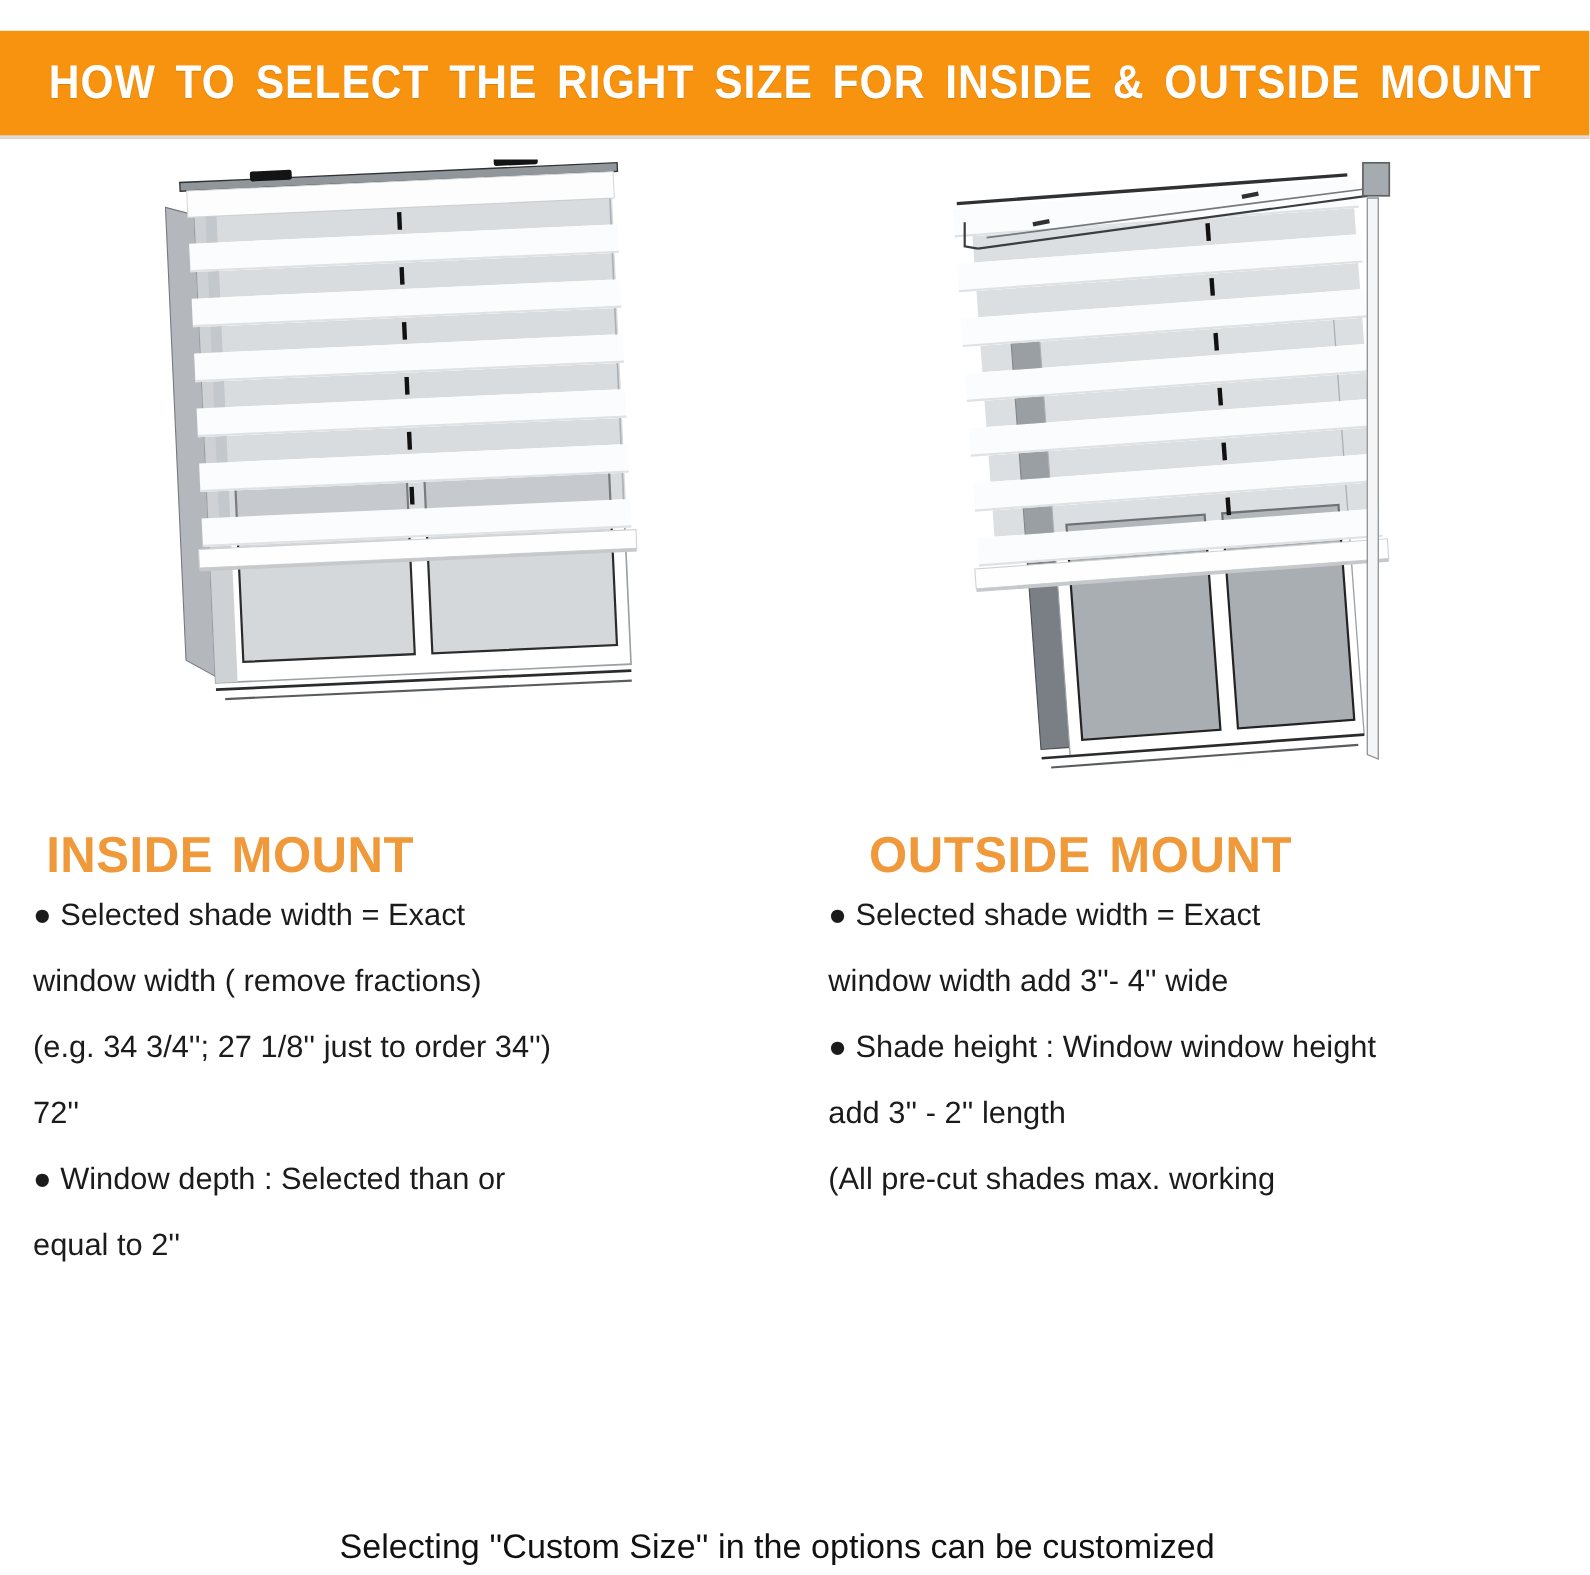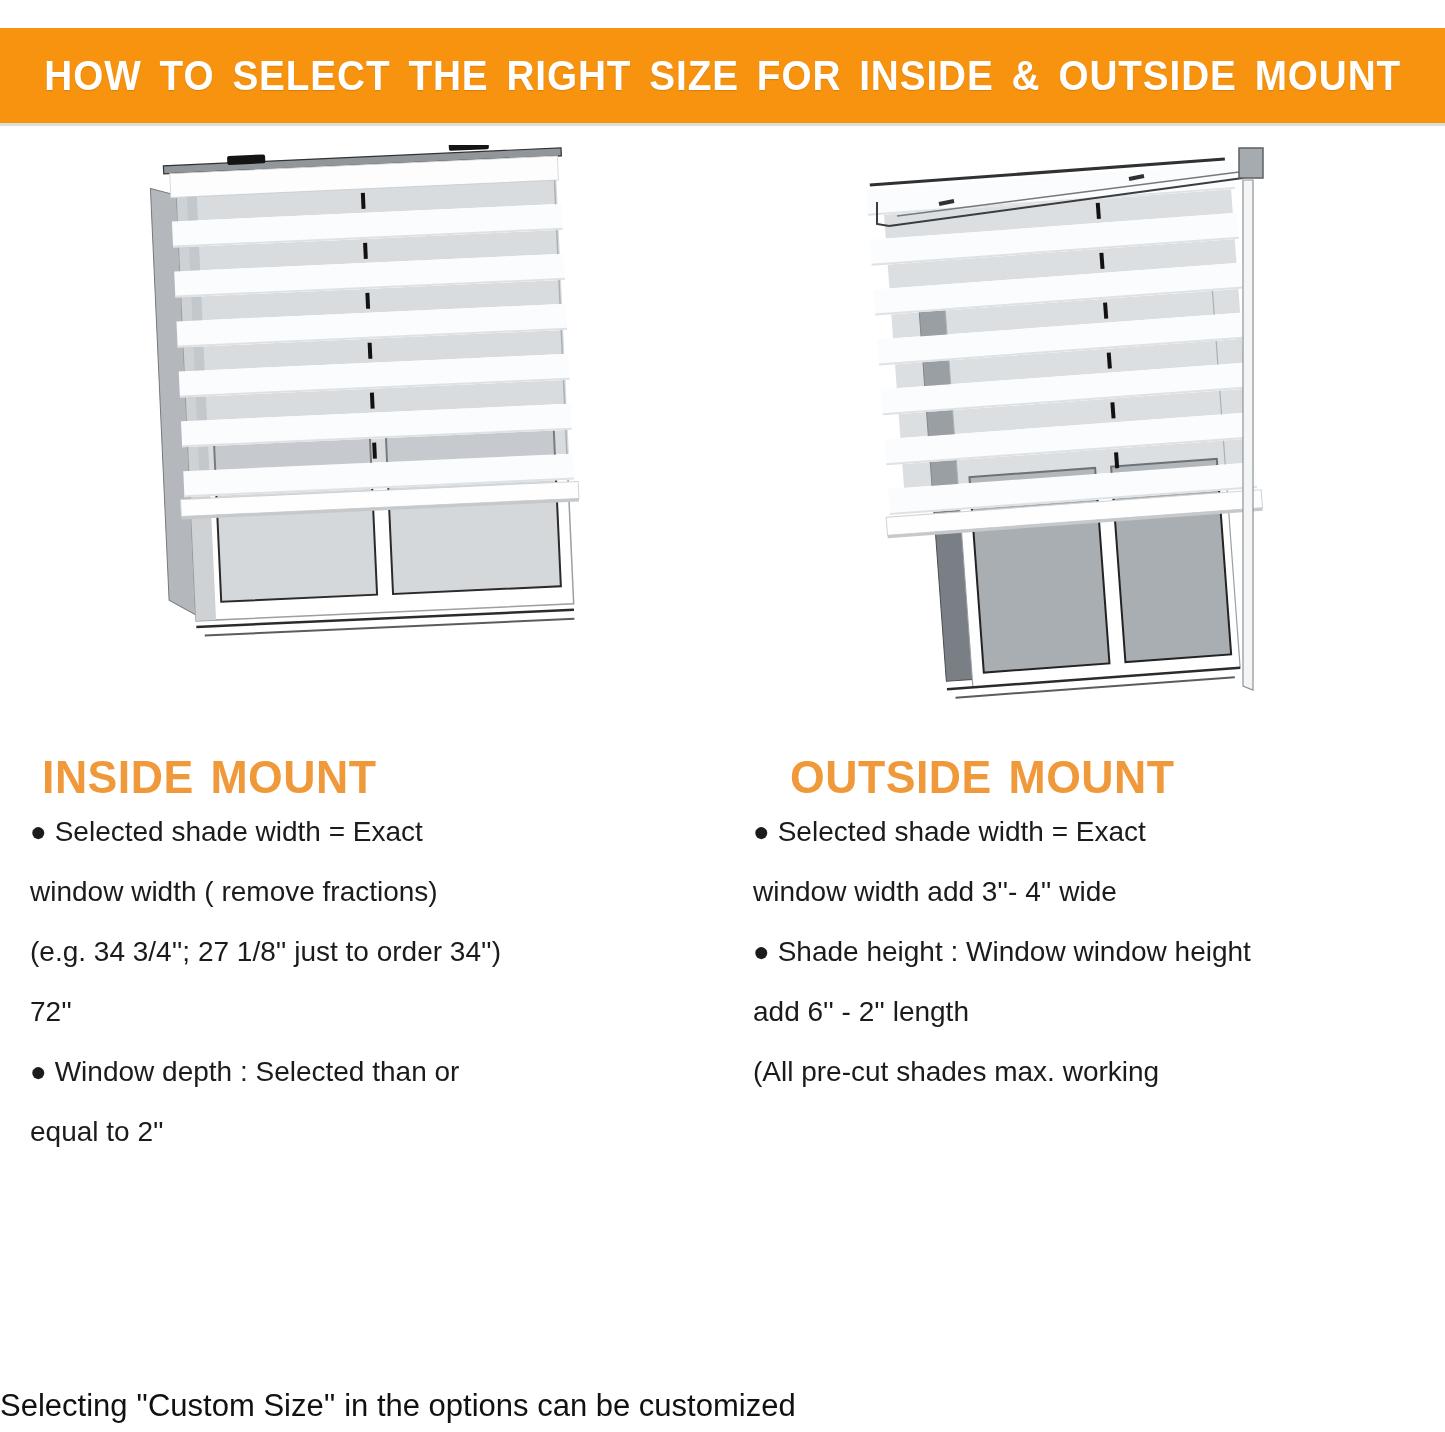--- a/index.html
+++ b/index.html
@@ -33,21 +33,21 @@
   .bullets{
     position:absolute;top:802px;
     color:var(--body-text,#1b1b1b);
     font-size:28px;line-height:60px;
   }
   .bullets-left{left:30px;width:690px;}
   .bullets-right{left:753px;width:692px;}
   .text-line{white-space:nowrap;}
   .footer-note{
     position:absolute;left:0;top:1388px;width:1413px;
-    text-align:left;color:#111111;font-size:31px;white-space:nowrap;
+    text-align:center;color:#111111;font-size:31px;white-space:nowrap;
   }
 </style>
 </head>
 <body>
 
 <header class="banner">
   <div class="banner-title">HOW TO SELECT THE RIGHT SIZE FOR INSIDE &amp; OUTSIDE MOUNT</div>
 </header>
 
 <div class="illus illus-left">
@@ -175,17 +175,17 @@
     <div class="text-line">window width ( remove fractions)</div>
     <div class="text-line">(e.g. 34 3/4''; 27 1/8'' just to order 34'')</div>
     <div class="text-line">72''</div>
     <div class="text-line">● Window depth : Selected than or</div>
     <div class="text-line">equal to 2''</div>
   </div>
 <div class="bullets bullets-right">
     <div class="text-line">● Selected shade width = Exact</div>
     <div class="text-line">window width add 3''- 4'' wide</div>
     <div class="text-line">● Shade height : Window window height</div>
-    <div class="text-line">add 6'' - 2'' length</div>
+    <div class="text-line">add 3'' - 2'' length</div>
     <div class="text-line">(All pre-cut shades max. working</div>
   </div>
 
 <div class="footer-note">Selecting ''Custom Size'' in the options can be customized</div>
 
 </body></html>

